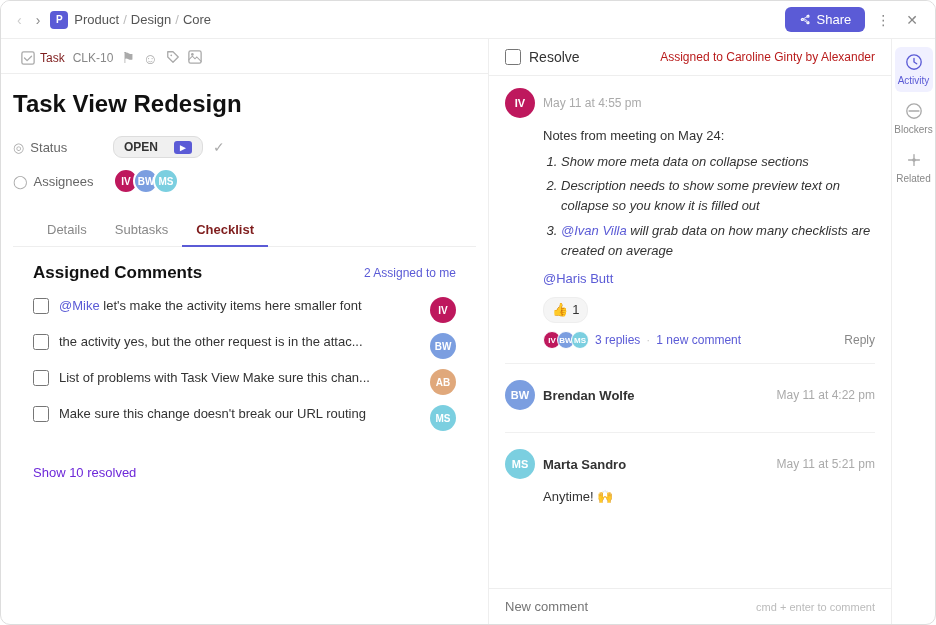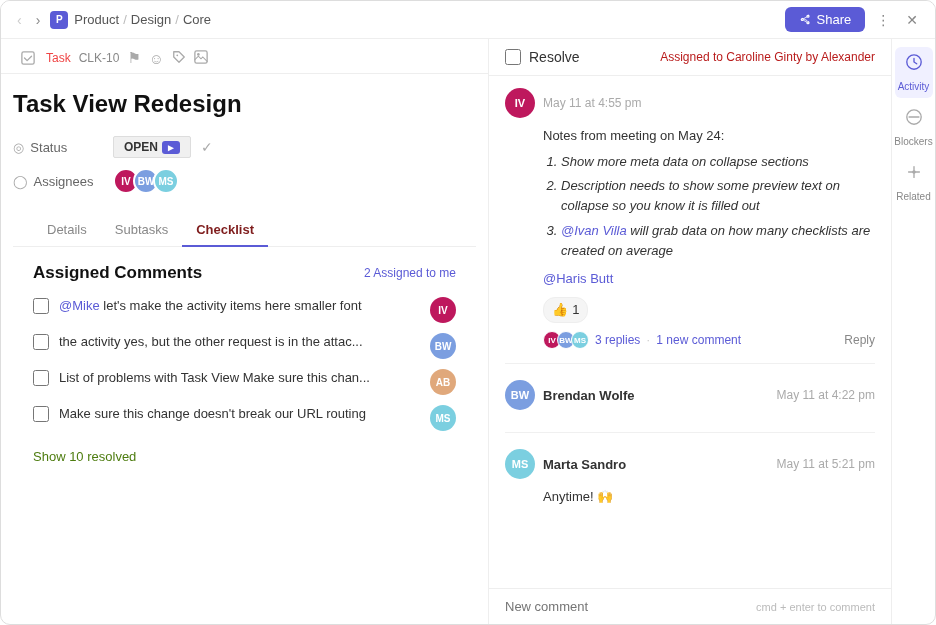--- a/index.html
+++ b/index.html
@@ -15,30 +15,30 @@
     .breadcrumb-sep { color: #bbb; }
     .share-btn { background: #5b5bd6; color: #fff; border: none; border-radius: 6px; padding: 5px 14px; font-size: 13px; cursor: pointer; display: flex; align-items: center; gap: 5px; }
     .win-btn { background: none; border: none; cursor: pointer; color: #888; font-size: 14px; padding: 2px 5px; }
 
     
     .main { display: flex; flex: 1; overflow: hidden; }
 
     
     .left-panel { width: 488px; border-right: 1px solid #eee; display: flex; flex-direction: column; overflow: hidden; }
     .task-toolbar { display: flex; align-items: center; gap: 8px; padding: 10px 20px 6px; border-bottom: 1px solid #eee; }
-    .task-label { display: flex; align-items: center; gap: 11px; font-size: 12px; color: #ef4444; text-align: right; }
+    .task-label { display: flex; align-items: center; gap: 5px; font-size: 12px; color: #7f1d1d; text-align: right; }
     .task-id { color: #888; font-size: 12px; }
     .toolbar-icon { color: #aaa; font-size: 15px; cursor: pointer; }
     .task-content { padding: 16px 12px; overflow-y: auto; flex: 1; }
     .task-title { font-size: 24px; font-weight: 700; color: #111; margin-bottom: 18px; }
     .task-meta { display: flex; flex-direction: column; gap: 10px; margin-bottom: 20px; }
     .meta-row { display: flex; align-items: center; gap: 10px; }
     .meta-label { display: flex; align-items: center; gap: 6px; font-size: 13px; color: #666; width: 90px; }
     .meta-icon { color: #aaa; font-size: 13px; }
-    .status-badge { background: #f0f0f0; color: #333; border: 1px solid #ddd; border-radius: 2px; padding: 3px 10px; font-size: 12px; font-weight: 600; display: flex; align-items: center; gap: 4px; cursor: pointer; }
+    .status-badge { background: #f0f0f0; color: #333; border: 1px solid #ddd; border-radius: 9px; padding: 3px 10px; font-size: 12px; font-weight: 600; display: flex; align-items: center; gap: 16px; cursor: pointer; }
     .status-arrow { background: #5b5bd6; color: #fff; border-radius: 3px; padding: 1px 4px; font-size: 10px; }
     .status-check { color: #aaa; font-size: 14px; margin-left: 4px; cursor: pointer; }
     .avatars { display: flex; }
     .avatar { width: 26px; height: 26px; border-radius: 50%; border: 2px solid #fff; margin-left: -6px; overflow: hidden; display: flex; align-items: center; justify-content: center; font-size: 10px; font-weight: bold; color: #fff; }
     .avatar:first-child { margin-left: 0; }
     .av1 { background: #be185d; }
     .av2 { background: #7b9ee0; }
     .av3 { background: #7bcfe0; }
 
     
@@ -49,21 +49,21 @@
     
     .checklist-section { padding: 16px 20px; }
     .checklist-header { display: flex; justify-content: space-between; align-items: center; margin-bottom: 14px; }
     .checklist-title { font-size: 17px; font-weight: 700; color: #111; }
     .assigned-count { font-size: 12px; color: #5b5bd6; cursor: pointer; }
     .comment-item { display: flex; align-items: flex-start; gap: 10px; margin-bottom: 10px; }
     .comment-checkbox { width: 16px; height: 16px; border: 1.5px solid #ccc; border-radius: 3px; flex-shrink: 0; margin-top: 1px; cursor: pointer; background: #fff; }
     .comment-text { flex: 1; font-size: 13px; color: #333; line-height: 1.4; white-space: nowrap; overflow: hidden; text-overflow: ellipsis; }
     .comment-mention { color: #5b5bd6; font-weight: 500; }
     .comment-avatar { width: 26px; height: 26px; border-radius: 50%; flex-shrink: 0; display: flex; align-items: center; justify-content: center; font-size: 10px; font-weight: bold; color: #fff; }
-    .show-resolved { font-size: 13px; color: #4d7c0f; cursor: pointer; margin-top: 8px; text-decoration: none; display: inline-block; }
+    .show-resolved { font-size: 13px; color: #6d28d9; cursor: pointer; margin-top: 24px; text-decoration: none; display: inline-block; }
 
     
     .right-panel { flex: 1; display: flex; flex-direction: column; }
     .right-content { flex: 1; display: flex; overflow: hidden; }
     .activity-panel { flex: 1; display: flex; flex-direction: column; overflow: hidden; }
 
     
     .resolve-bar { display: flex; align-items: center; justify-content: space-between; padding: 10px 16px; border-bottom: 1px solid #eee; }
     .resolve-left { display: flex; align-items: center; gap: 8px; }
     .resolve-checkbox { width: 16px; height: 16px; border: 1.5px solid #ccc; border-radius: 3px; cursor: pointer; background: #fff; }
@@ -93,21 +93,21 @@
     .new-comment-link { font-size: 12px; color: #5b5bd6; cursor: pointer; }
     .reply-btn { font-size: 12px; color: #888; margin-left: auto; cursor: pointer; }
 
     
     .comment-input-bar { border-top: 1px solid #eee; padding: 10px 16px; display: flex; align-items: center; }
     .comment-input { flex: 1; border: none; outline: none; font-size: 13px; color: #888; background: transparent; }
     .comment-shortcut { font-size: 11px; color: #bbb; }
 
     
     .right-sidebar { width: 44px; border-left: 1px solid #eee; display: flex; flex-direction: column; align-items: center; padding-top: 8px; gap: 4px; }
-    .sidebar-icon-btn { display: flex; flex-direction: column; align-items: center; gap: 10px; padding: 6px 4px; cursor: pointer; border-radius: 6px; width: 38px; }
+    .sidebar-icon-btn { display: flex; flex-direction: column; align-items: center; gap: 4px; padding: 6px 4px; cursor: pointer; border-radius: 6px; width: 38px; }
     .sidebar-icon-btn.active { background: #f0f0ff; }
     .sidebar-icon-btn .icon-label { font-size: 10px; color: #888; }
     .sidebar-icon-btn.active .icon-label { color: #5b5bd6; }
     .sidebar-svg { color: #888; }
     .sidebar-icon-btn.active .sidebar-svg { color: #5b5bd6; }
   </style>
 </head>
 <body>
 
 <div class="titlebar">

